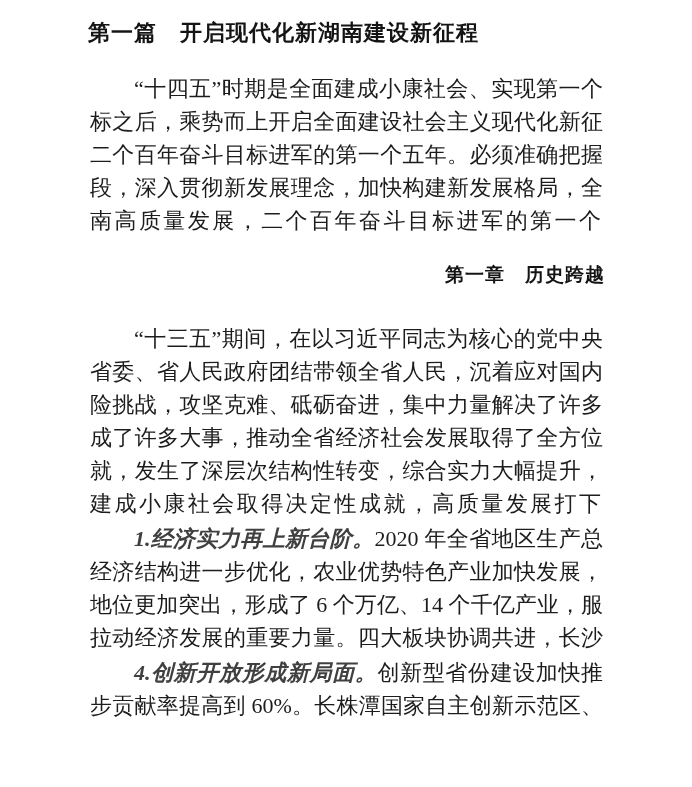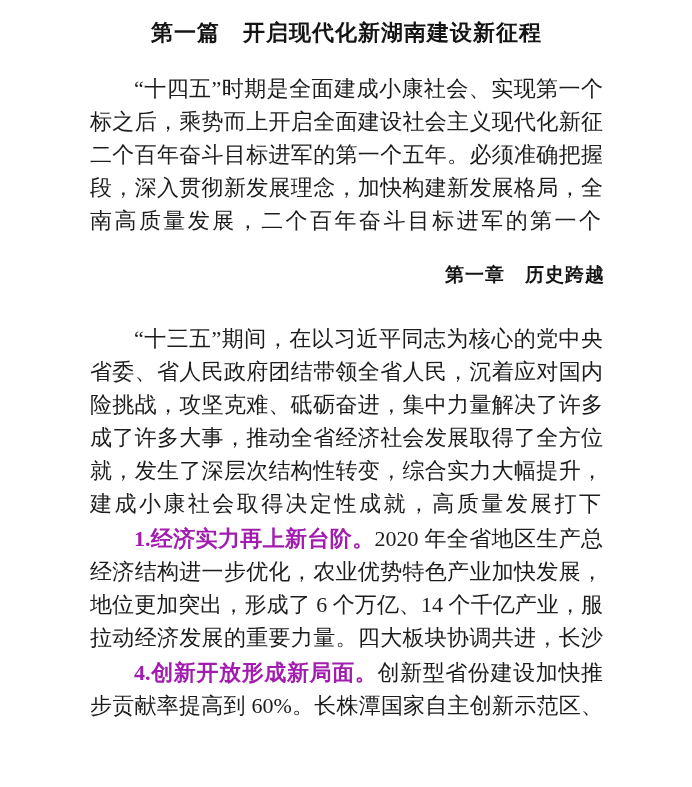--- a/index.html
+++ b/index.html
@@ -15,21 +15,21 @@
     padding: 20px 87px 0 88px;
     background: #ffffff;
     color: #1c1c1c;
     overflow: hidden;
     font-family: "Liberation Serif", "DejaVu Serif", serif;
   }
   .part-title {
     margin: 0;
     height: 26px;
     line-height: 26px;
-    text-align: center;
+    text-align: left;
     font-family: "Liberation Sans", "DejaVu Sans", sans-serif;
     font-weight: bold;
     font-size: 22px;
     letter-spacing: 1px;
     color: #141414;
     white-space: nowrap;
   }
   .chapter-title {
     margin: 25px 0 0 0;
     height: 26px;
@@ -52,21 +52,21 @@
   .ln {
     display: block;
     height: 33px;
     line-height: 33px;
     overflow: hidden;
     text-align: justify;
   }
   .ln.j { text-align-last: justify; }
   .ln.end { text-align-last: left; letter-spacing: 2px; }
   .ln.ind { text-indent: 2em; }
-  .lead { font-weight: bold; color: #a21caf; }
+  .lead { font-weight: bold; color: #404040; font-style: italic; }
 </style>
 </head>
 <body>
 
 <div class="page">
 
   <h1 class="part-title">第一篇　开启现代化新湖南建设新征程</h1>
 
   <p class="para first">
     <span class="ln j ind">“十四五”时期是全面建成小康社会、实现第一个百年奋斗目</span>

